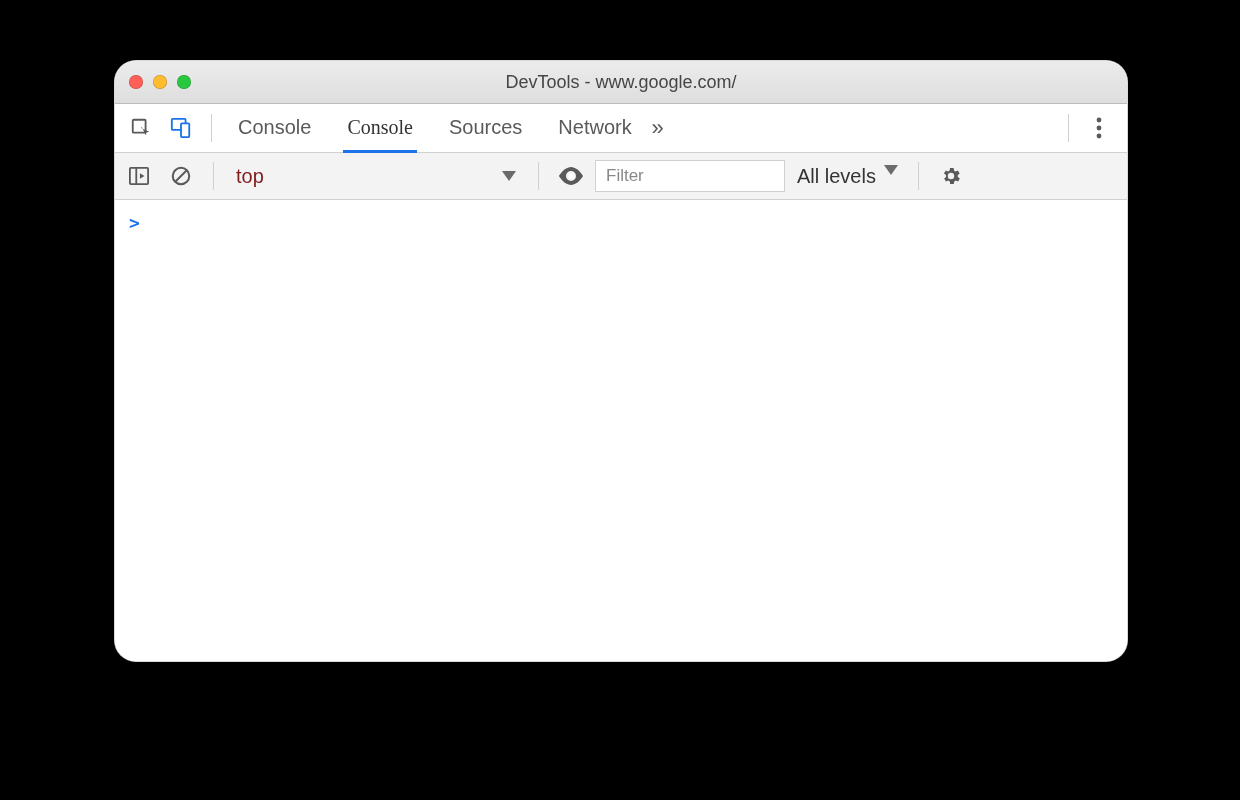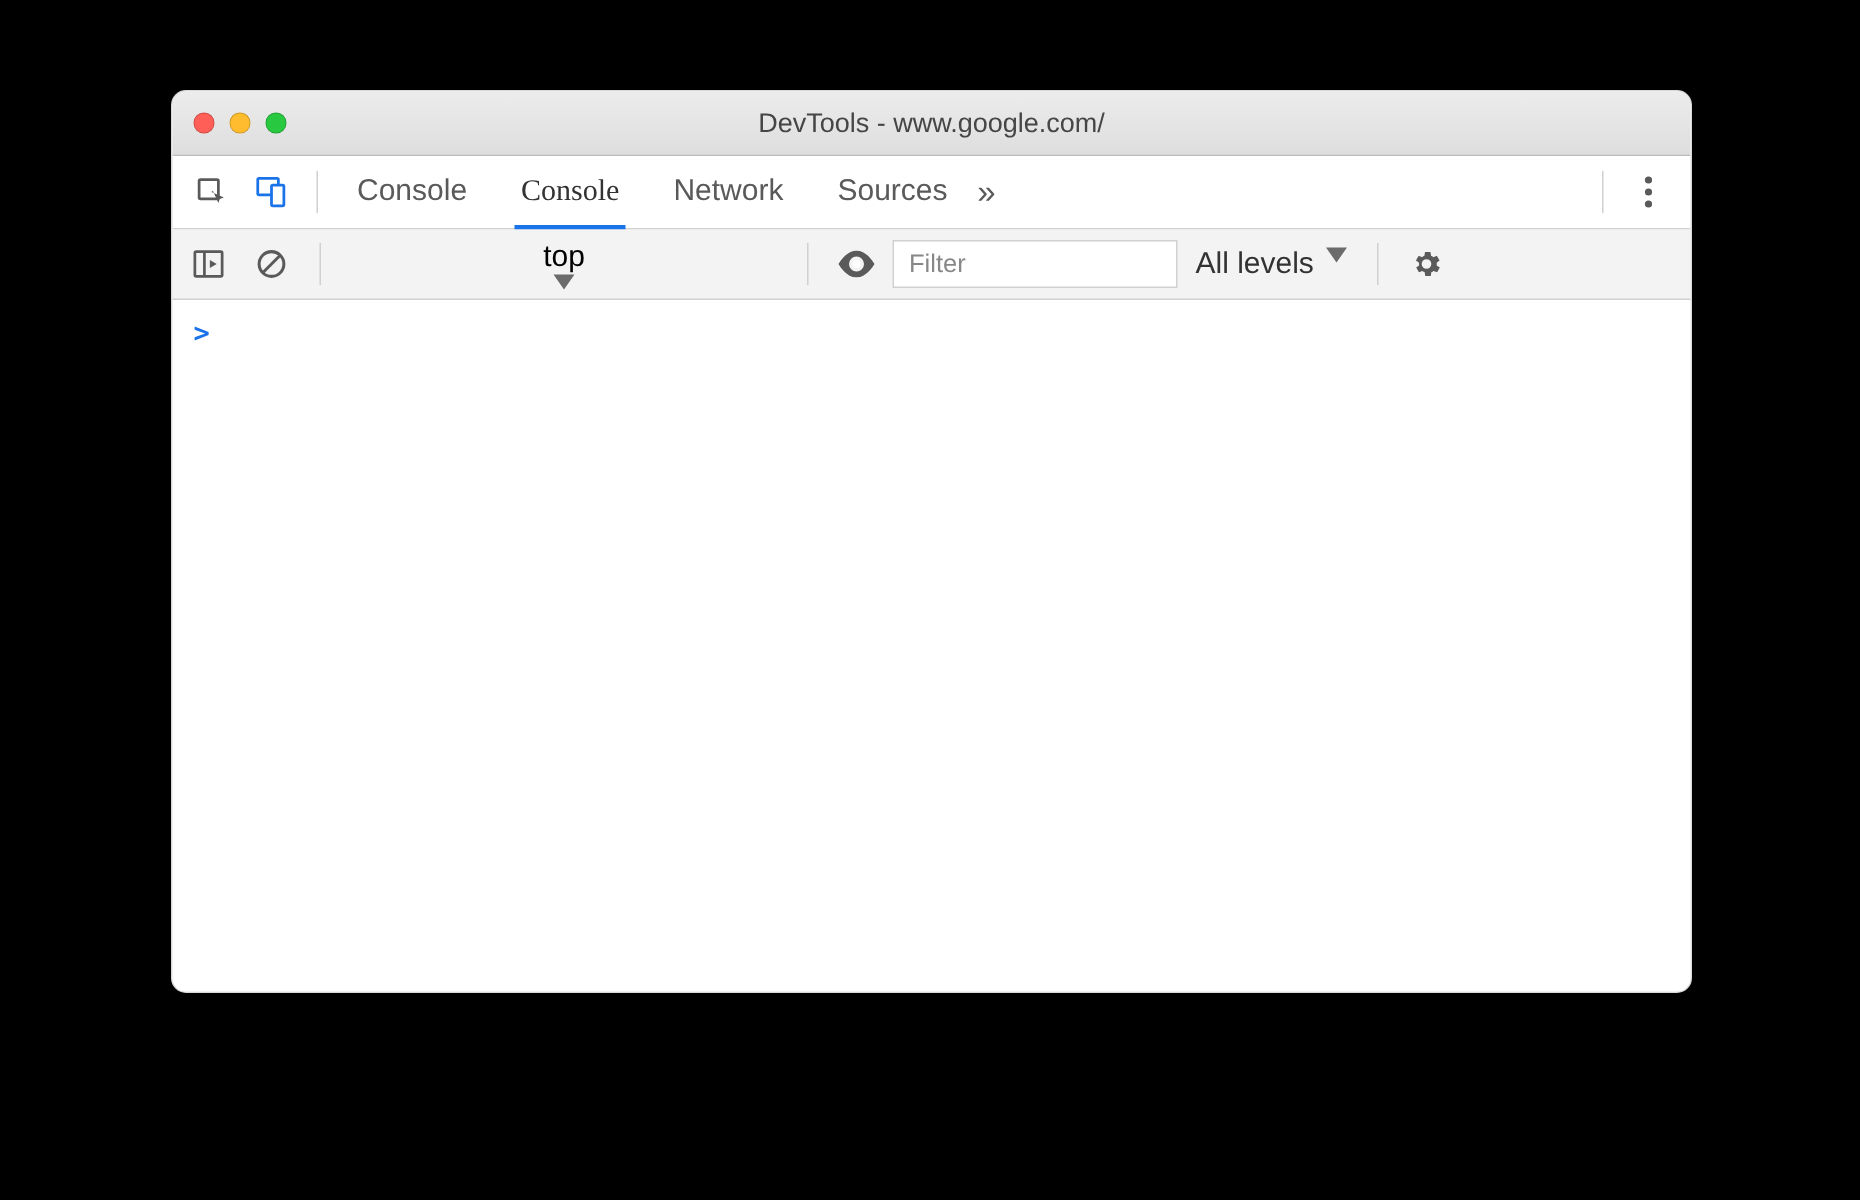--- a/index.html
+++ b/index.html
@@ -11,21 +11,21 @@
     font-family: "Helvetica Neue", Helvetica, Arial, sans-serif;
     -webkit-font-smoothing: antialiased;
   }
   .window {
     position: absolute;
     left: 114px;
     top: 60px;
     width: 1012px;
     height: 600px;
     background: #fff;
-    border-radius: 10px;
+    border-radius: 22px;
     box-shadow: 0 30px 70px rgba(0,0,0,0.55);
     overflow: hidden;
     border: 1px solid rgba(0,0,0,0.15);
     display: flex;
     flex-direction: column;
   }
   
   .titlebar {
     height: 42px;
     background: linear-gradient(#ececec, #dedede);
@@ -122,24 +122,23 @@
     gap: 6px;
     flex:none;
   }
   .context-select {
     display:flex;
     align-items:center;
     justify-content:space-between;
     min-width: 280px;
     height: 32px;
     padding: 0 8px;
-    color:#000000;
+    color:#7f1d1d;
     font-size: 20px;
     cursor:pointer;
-    flex-direction:column;
   }
   .filter-input {
     height: 32px;
     width: 190px;
     border: 1px solid #d0d0d0;
     background: #fff;
     font-size: 17px;
     color:#333;
     padding: 0 10px;
     box-sizing: border-box;
@@ -232,24 +231,24 @@
     <div class="vsep"></div>
 
     <div class="tabs">
       <div class="tab">
           <span>Console</span>
         </div>
       <div class="tab active">
           <span>Console</span>
         </div>
       <div class="tab">
-          <span>Network</span>
+          <span>Sources</span>
         </div>
       <div class="tab">
-          <span>Sources</span>
+          <span>Network</span>
         </div>
     </div>
 
     <div class="overflow">
       <span>»</span>
     </div>
 
     <div class="spacer"></div>
 
     <div class="vsep"></div>

